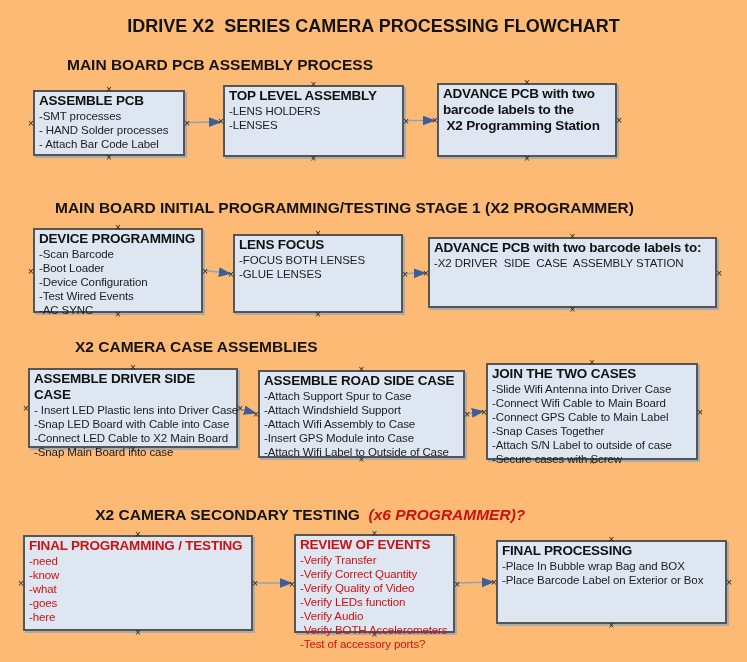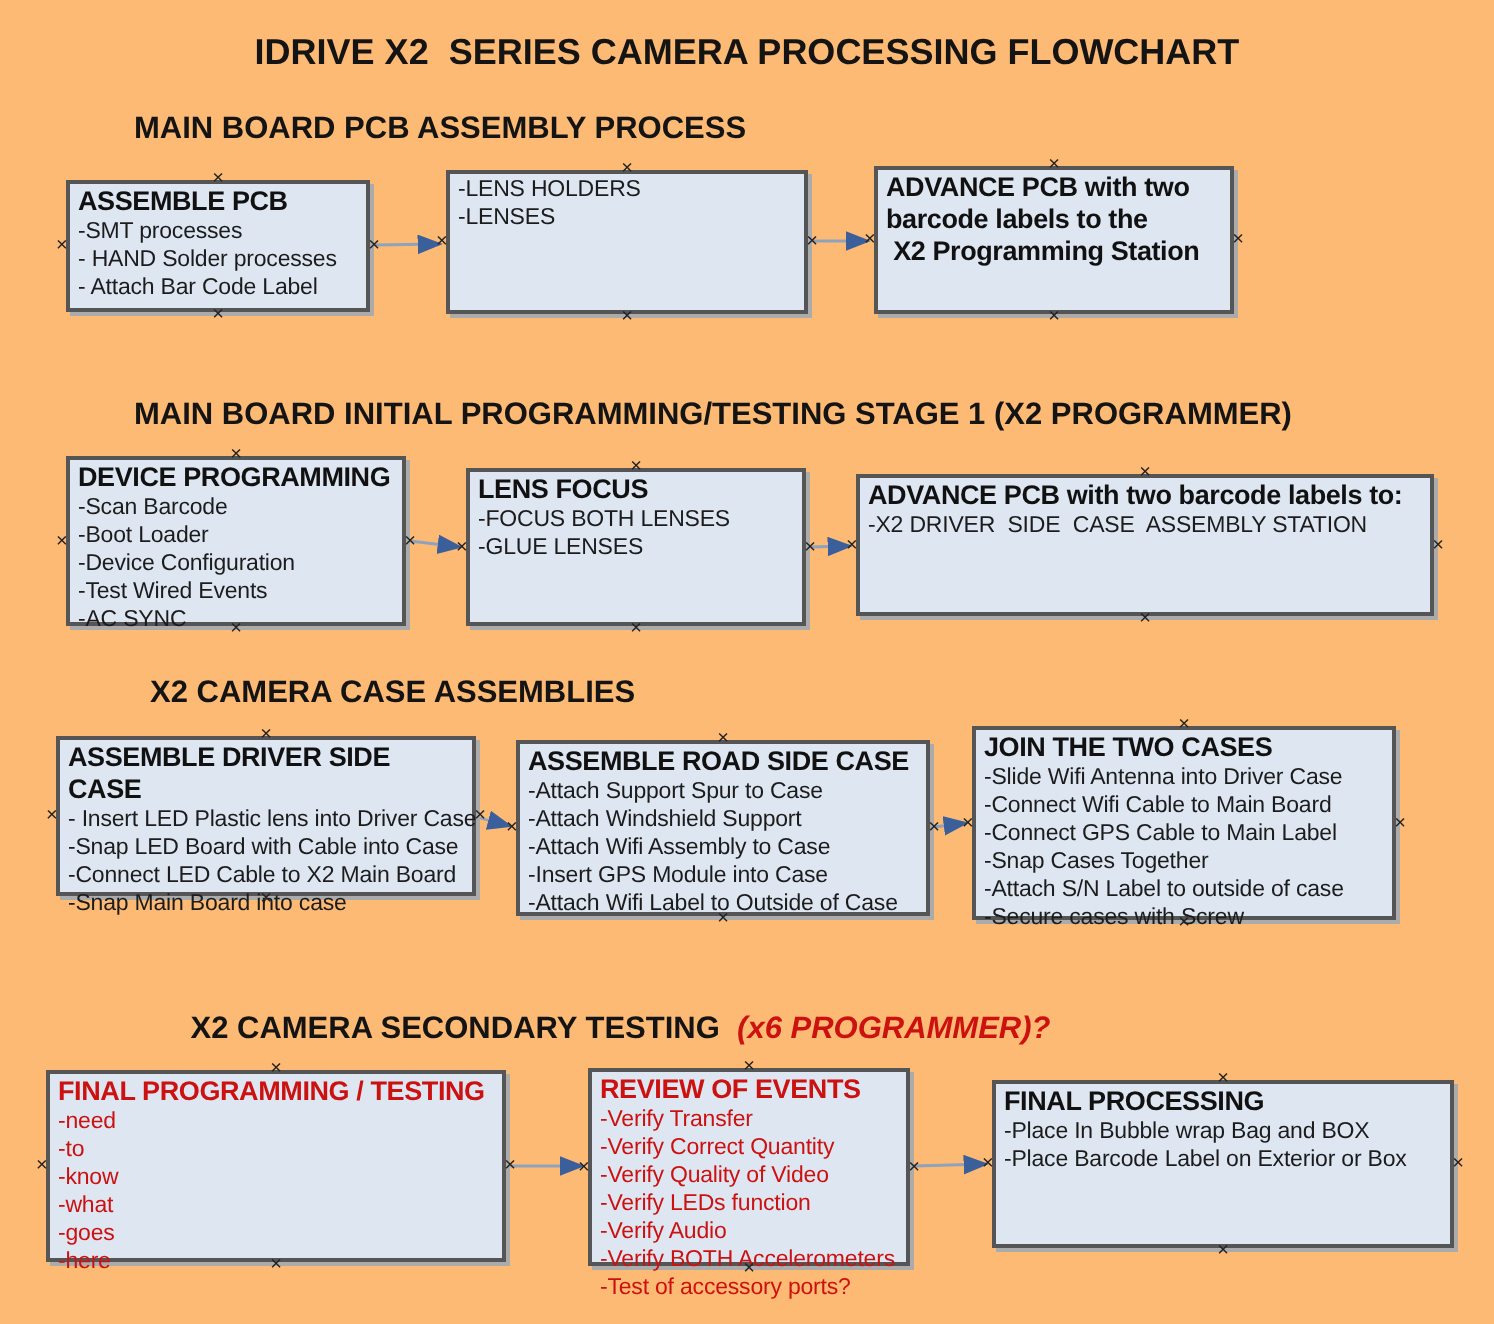--- a/index.html
+++ b/index.html
@@ -75,41 +75,42 @@
         <div class="fc-line">- HAND Solder processes</div>
         <div class="fc-line">- Attach Bar Code Label</div>
       </div>
   <span class="handle h-top">×</span>
       <span class="handle h-bottom">×</span>
       <span class="handle h-left">×</span>
       <span class="handle h-right">×</span>
     </div>
 
   <div class="fc-box" style="left:223px; top:85px; width:181px; height:72px">
+    <div class="fc-title">TOP LEVEL ASSEMBLY</div>
     <div>
         <div class="fc-line">-LENS HOLDERS</div>
         <div class="fc-line">-LENSES</div>
       </div>
   <span class="handle h-top">×</span>
       <span class="handle h-bottom">×</span>
       <span class="handle h-left">×</span>
       <span class="handle h-right">×</span>
     </div>
 
   <div class="fc-box" style="left:437px; top:83px; width:180px; height:74px">
     <div class="fc-title">ADVANCE PCB with two barcode labels to the
  X2 Programming Station</div>
     <div></div>
   <span class="handle h-top">×</span>
       <span class="handle h-bottom">×</span>
       <span class="handle h-left">×</span>
       <span class="handle h-right">×</span>
     </div>
 
-  <div class="sec-heading" style="left:20px; top:199px">MAIN BOARD INITIAL PROGRAMMING/TESTING STAGE 1 (X2 PROGRAMMER)</div>
+  <div class="sec-heading" style="left:8px; top:199px">MAIN BOARD INITIAL PROGRAMMING/TESTING STAGE 1 (X2 PROGRAMMER)</div>
 
   <div class="fc-box" style="left:33px; top:228px; width:170px; height:85px">
     <div class="fc-title">DEVICE PROGRAMMING</div>
     <div>
         <div class="fc-line">-Scan Barcode</div>
         <div class="fc-line">-Boot Loader</div>
         <div class="fc-line">-Device Configuration</div>
         <div class="fc-line">-Test Wired Events</div>
         <div class="fc-line">-AC SYNC</div>
       </div>
@@ -190,21 +191,20 @@
     </div>
 
   <div class="sec-heading" style="left:31px; top:488px">
     <span>X2 CAMERA SECONDARY TESTING</span><span class="red-part">  (x6 PROGRAMMER)?</span>
   </div>
 
   <div class="fc-box red-box" style="left:23px; top:535px; width:230px; height:96px">
     <div class="fc-title">FINAL PROGRAMMING / TESTING</div>
     <div>
         <div class="fc-line">-need</div>
-        <div class="fc-line">-to</div>
         <div class="fc-line">-know</div>
         <div class="fc-line">-what</div>
         <div class="fc-line">-goes</div>
         <div class="fc-line">-here</div>
       </div>
   <span class="handle h-top">×</span>
       <span class="handle h-bottom">×</span>
       <span class="handle h-left">×</span>
       <span class="handle h-right">×</span>
     </div>

